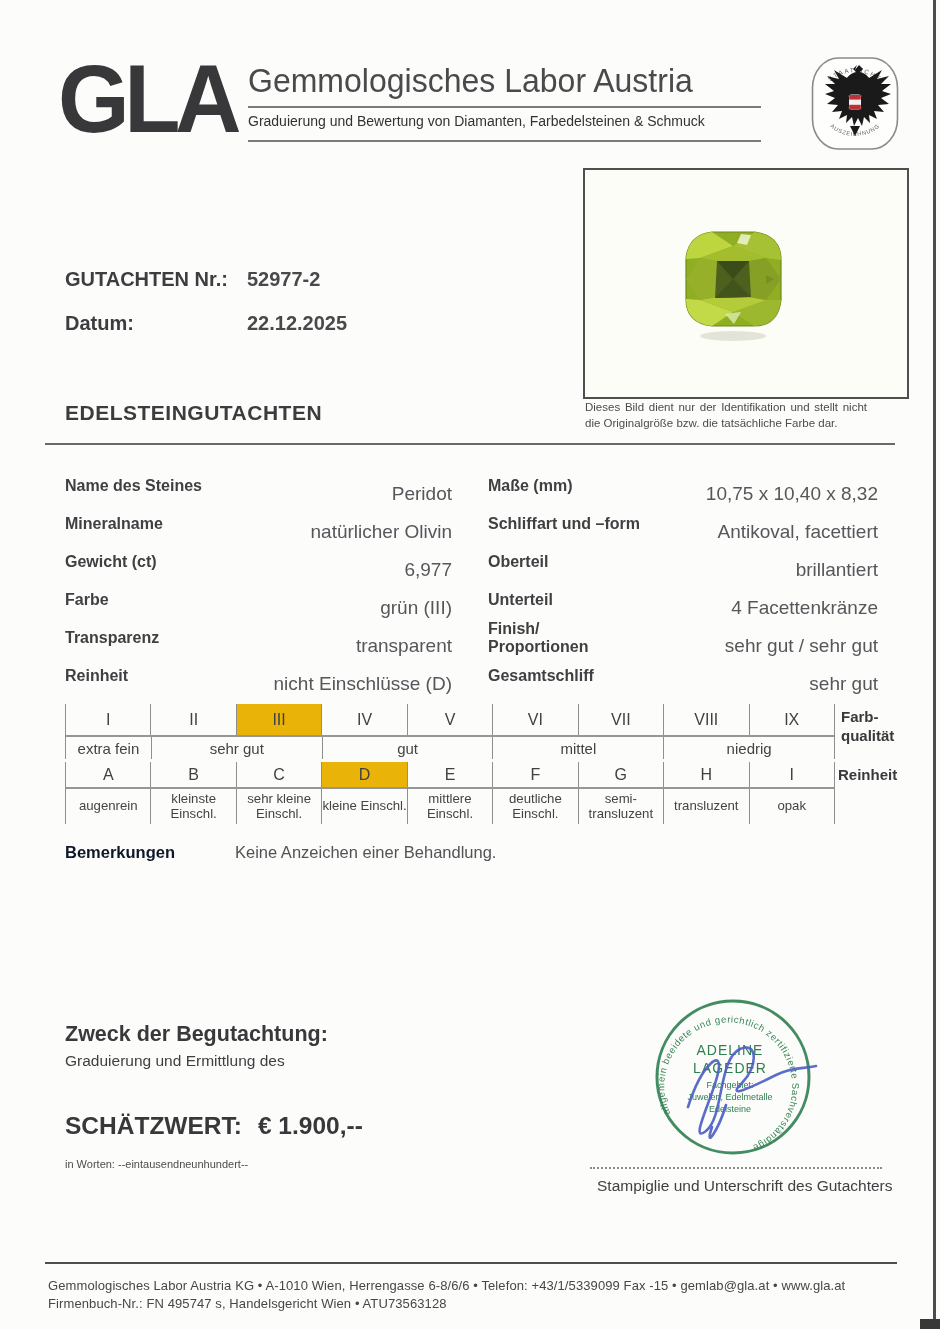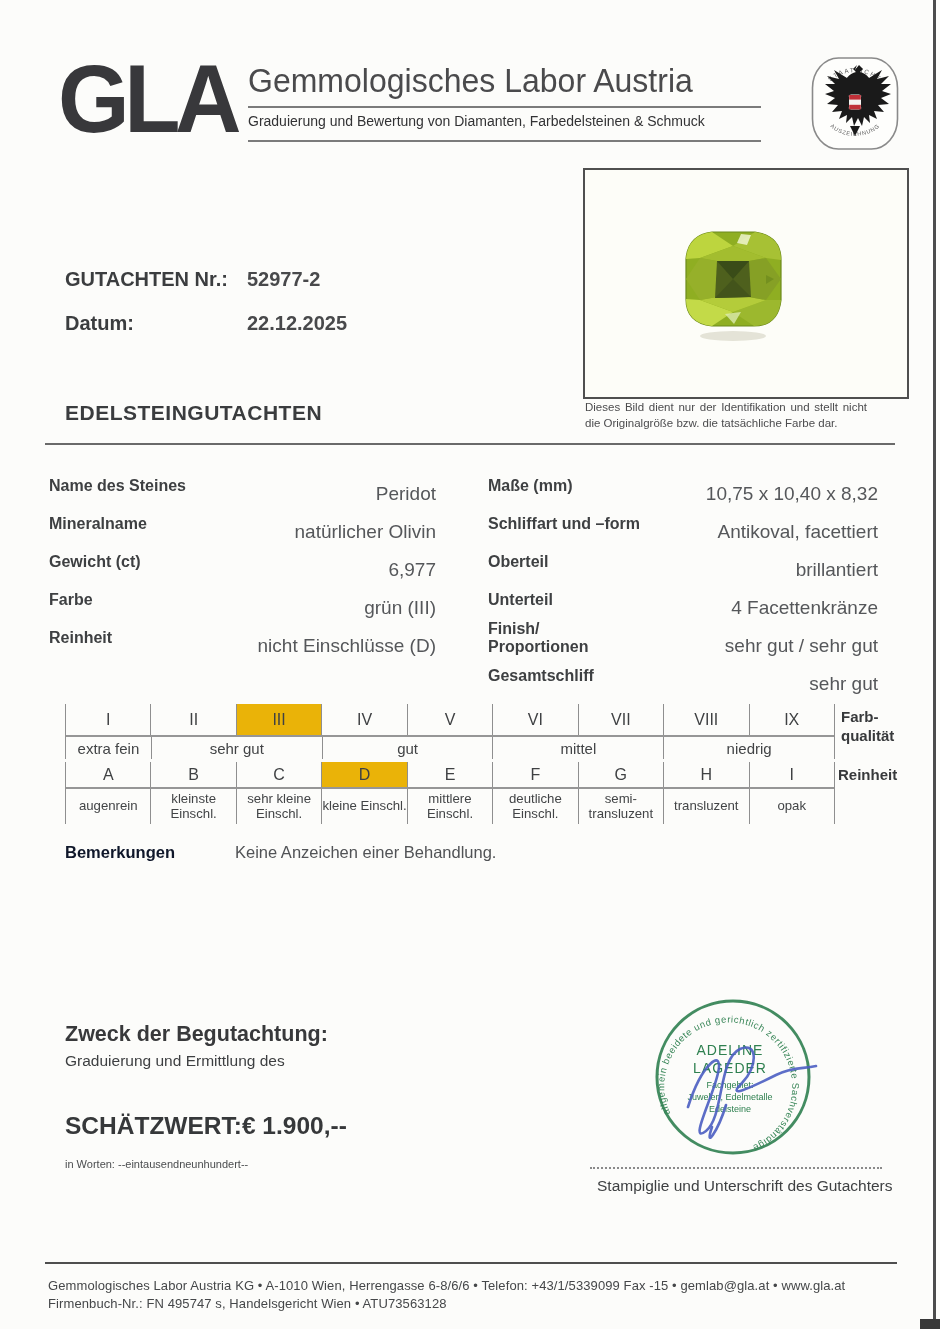--- a/index.html
+++ b/index.html
@@ -46,21 +46,21 @@
   .divider{height:2px;background:#969696;}
   .hl{background:#eab308;}
   .axis-label{font-weight:bold;font-size:15px;color:#37393b;line-height:1.25;}
 
   .remark-label{left:65px;top:843px;font-size:16.5px;font-weight:bold;color:#0f172a;}
   .remark-value{left:235px;top:843px;font-size:16.5px;color:#515356;}
 
   
   .purpose-title{left:65px;top:1022px;font-size:21.5px;font-weight:bold;color:#38393b;}
   .purpose-line{font-size:15.5px;font-weight:normal;color:#3d3f41;line-height:1.25;}
-  .value-row{left:65px;top:1112px;display:flex;font-size:24.5px;font-weight:bold;color:#36383a;}
+  .value-row{left:65px;top:1112px;display:flex;gap:16px;font-size:24.5px;font-weight:bold;color:#36383a;}
   .in-words{left:65px;top:1158px;font-size:11px;color:#4b4d4f;}
 
   .dotted-line{left:590px;top:1167px;width:292px;border-top:2px dotted #8a8a8a;height:0;}
   .stamp-caption{left:597px;top:1177px;font-size:15.5px;color:#3e4042;}
 
   
   .footer-rule{left:45px;top:1262px;width:852px;background:#4e4e4e;}
   .footer-text{font-size:13px;color:#454749;letter-spacing:.1px;}
 
   
@@ -120,36 +120,40 @@
       <path d="M60,6 L70,7 L66,17 L56,15 Z" fill="#eef4cf" opacity="0.85"></path>
       <path d="M44,86 L60,84 L53,96 Z" fill="#dcebb0" opacity="0.8"></path>
       <path d="M85,47 L93,51 L85,56 Z" fill="#74901f"></path>
     </svg>
   </div>
   <div class="abs doc-title">EDELSTEINGUTACHTEN</div>
 
   <div class="abs photo-caption">Dieses Bild dient nur der Identifikation und stellt nicht die Originalgröße bzw. die tatsächliche Farbe dar.</div>
   <div class="abs hline main-rule" style="background:#6a6a6a;"></div>
 
-  <div class="abs prop-col" style="left:49px;top:467px;width:387px;">
+  <div class="abs prop-col" style="left:65px;top:467px;width:387px;">
     <div class="prop-row">
       <span class="prop-label">Name des Steines</span>
       <span class="prop-value">Peridot</span>
     </div>
     <div class="prop-row">
       <span class="prop-label">Mineralname</span>
       <span class="prop-value">natürlicher Olivin</span>
     </div>
     <div class="prop-row">
       <span class="prop-label">Gewicht (ct)</span>
       <span class="prop-value">6,977</span>
     </div>
     <div class="prop-row">
       <span class="prop-label">Farbe</span>
       <span class="prop-value">grün (III)</span>
+    </div>
+    <div class="prop-row">
+      <span class="prop-label">Transparenz</span>
+      <span class="prop-value">transparent</span>
     </div>
     <div class="prop-row">
       <span class="prop-label">Reinheit</span>
       <span class="prop-value">nicht Einschlüsse (D)</span>
     </div>
   </div>
 
   <div class="abs prop-col" style="left:488px;top:467px;width:390px;">
     <div class="prop-row">
       <span class="prop-label">Maße (mm)</span>

